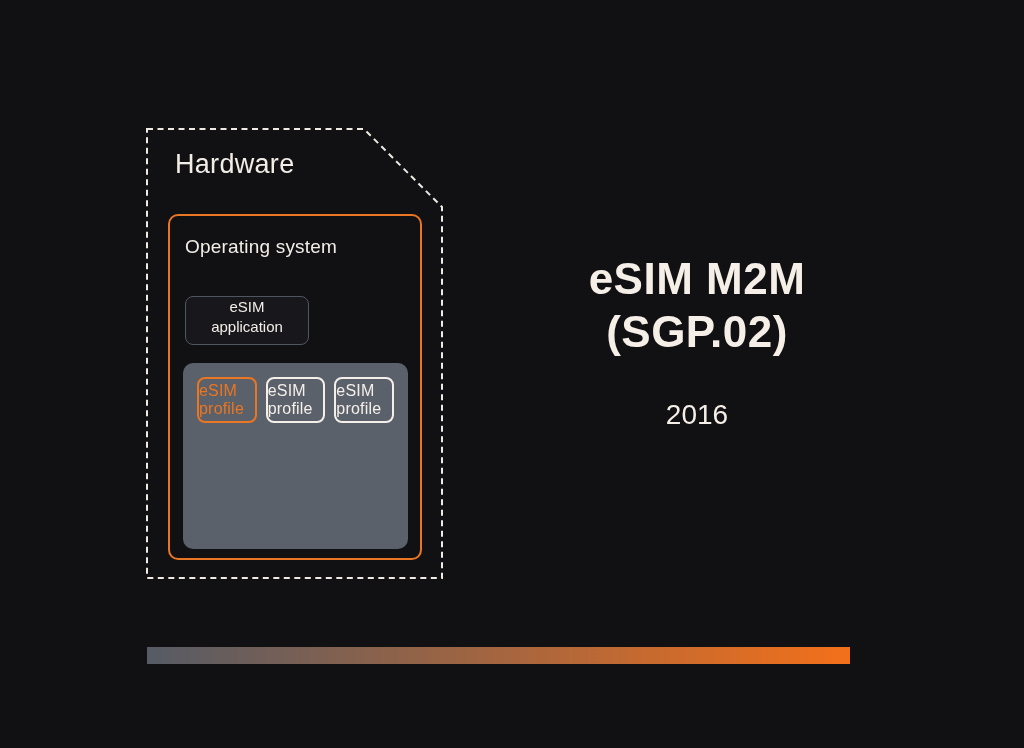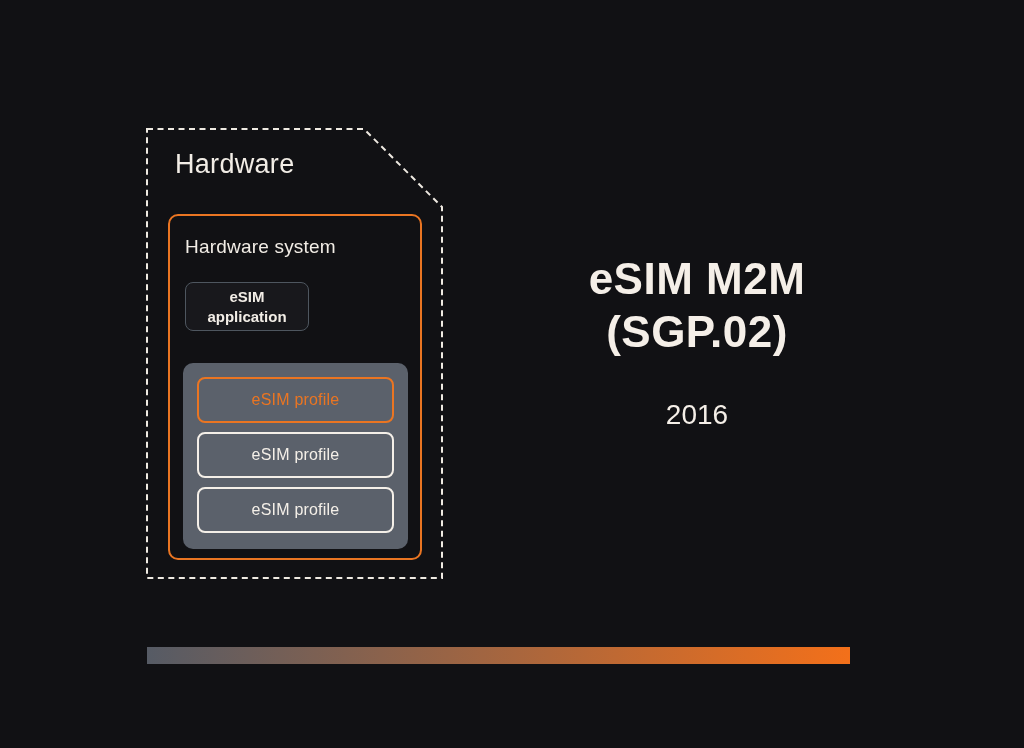--- a/index.html
+++ b/index.html
@@ -46,47 +46,46 @@
   .os-label {
     position: absolute;
     left: 15px; top: 20px;
     font-size: 19px;
     font-weight: 400;
     color: var(--text-light, #f2ede6);
     letter-spacing: 0.2px;
   }
   .esim-app-box {
     position: absolute;
-    left: 15px; top: 66px;
+    left: 15px; top: 80px;
     width: 122px; height: 47px;
     background: var(--app-box-bg, #18181c);
     border: 1.5px solid var(--app-box-border, #4e565f);
     border-radius: 8px;
     display: flex;
     flex-direction: column;
     align-items: center;
-    justify-content: center;
+    justify-content: flex-start;
     text-align: center;
-    font-weight: bold;
   }
   .esim-app-box span {
     font-size: 15px;
     line-height: 1.3;
     color: var(--text-light, #f2ede6);
   }
   .profiles-container {
     position: absolute;
     left: 13px; top: 147px;
     width: 225px; height: 186px;
     background: var(--container-gray, #5b616b);
     border-radius: 10px;
     box-sizing: border-box;
     padding: 14px;
     display: flex;
-    flex-direction: column;
+    flex-direction: row;
     gap: 9px;
   }
   .profile-box {
     height: 46px;
     box-sizing: border-box;
     border-radius: 8px;
     border: 2px solid var(--profile-border-light, #f4efe8);
     color: var(--profile-border-light, #f4efe8);
     display: flex;
     align-items: center;
@@ -134,21 +133,21 @@
 
 <div class="stage">
 
   <svg class="sim-outline-svg" viewBox="0 0 1024 748" aria-hidden="true">
     <path class="sim-outline-path" d="M147 129 L364 129 L442 207 L442 578 L147 578 Z"></path>
   </svg>
 
   <div class="hardware-label">Hardware</div>
 
   <div class="os-box">
-    <div class="os-label">Hardware system</div>
+    <div class="os-label">Operating system</div>
 
     <div class="esim-app-box">
       <span>eSIM</span>
       <span>application</span>
     </div>
 
     <div class="profiles-container">
       <div class="profile-box active">eSIM profile</div>
       <div class="profile-box">eSIM profile</div>
       <div class="profile-box">eSIM profile</div>

